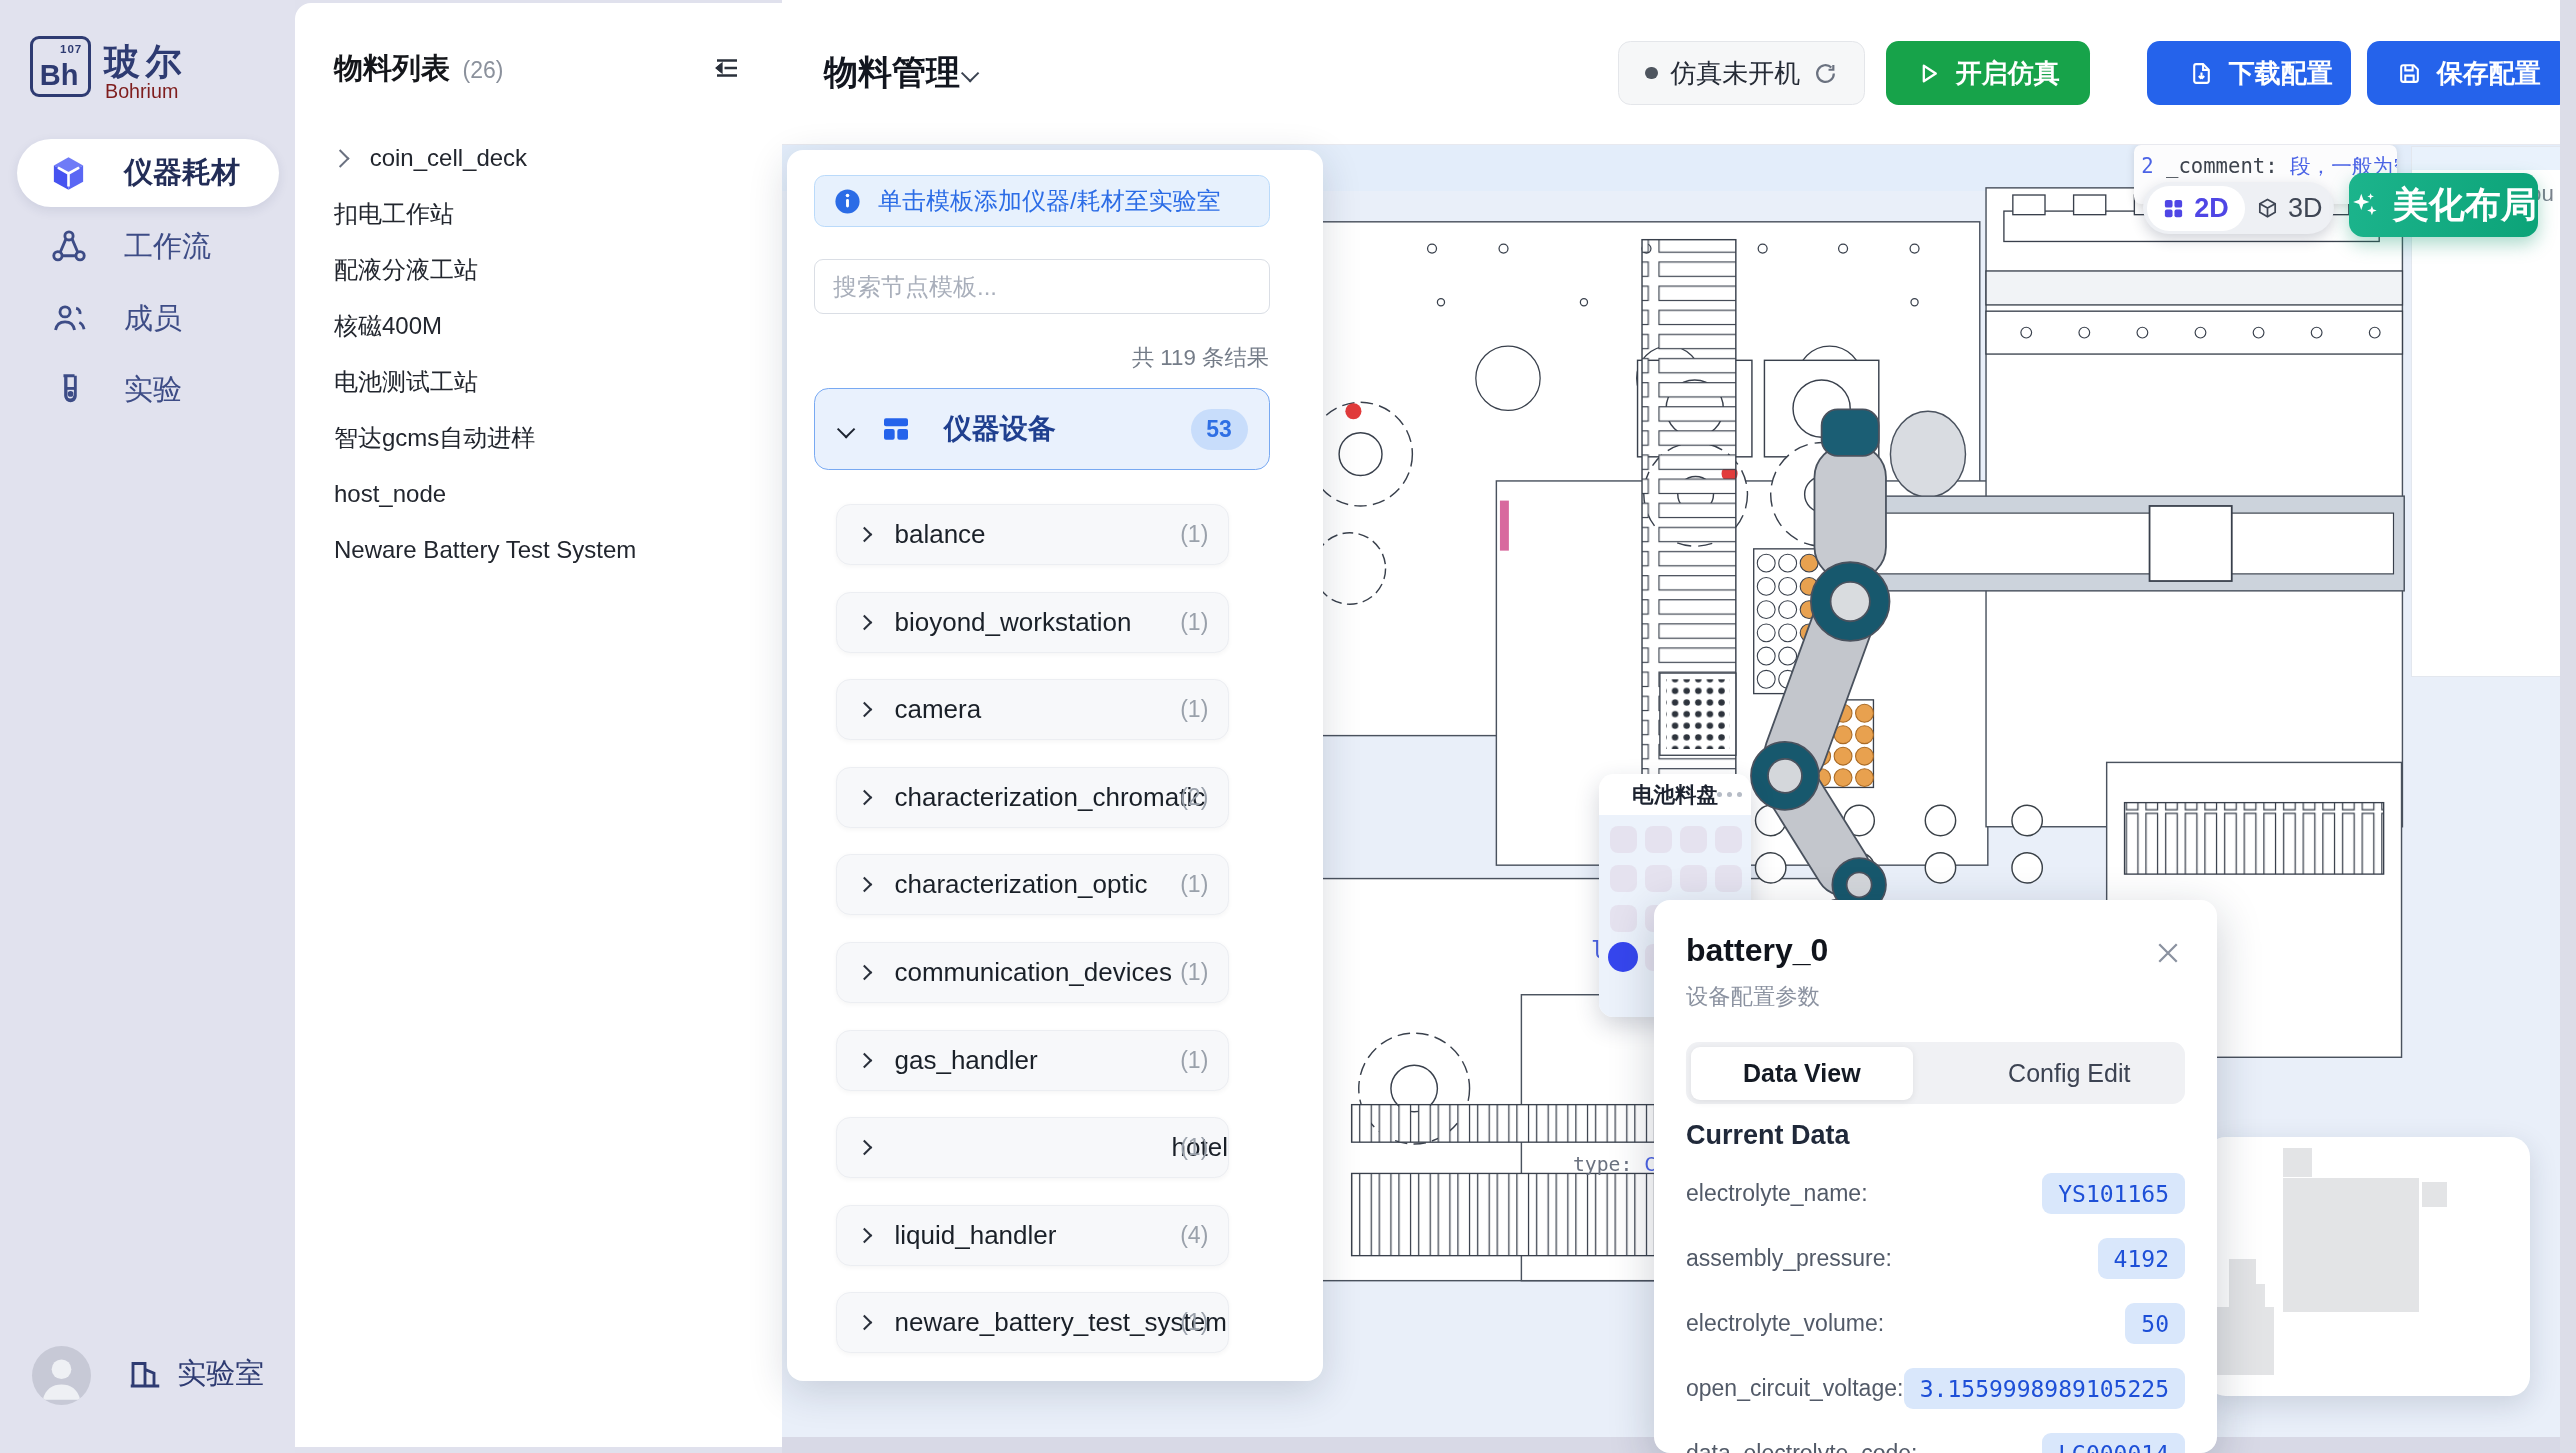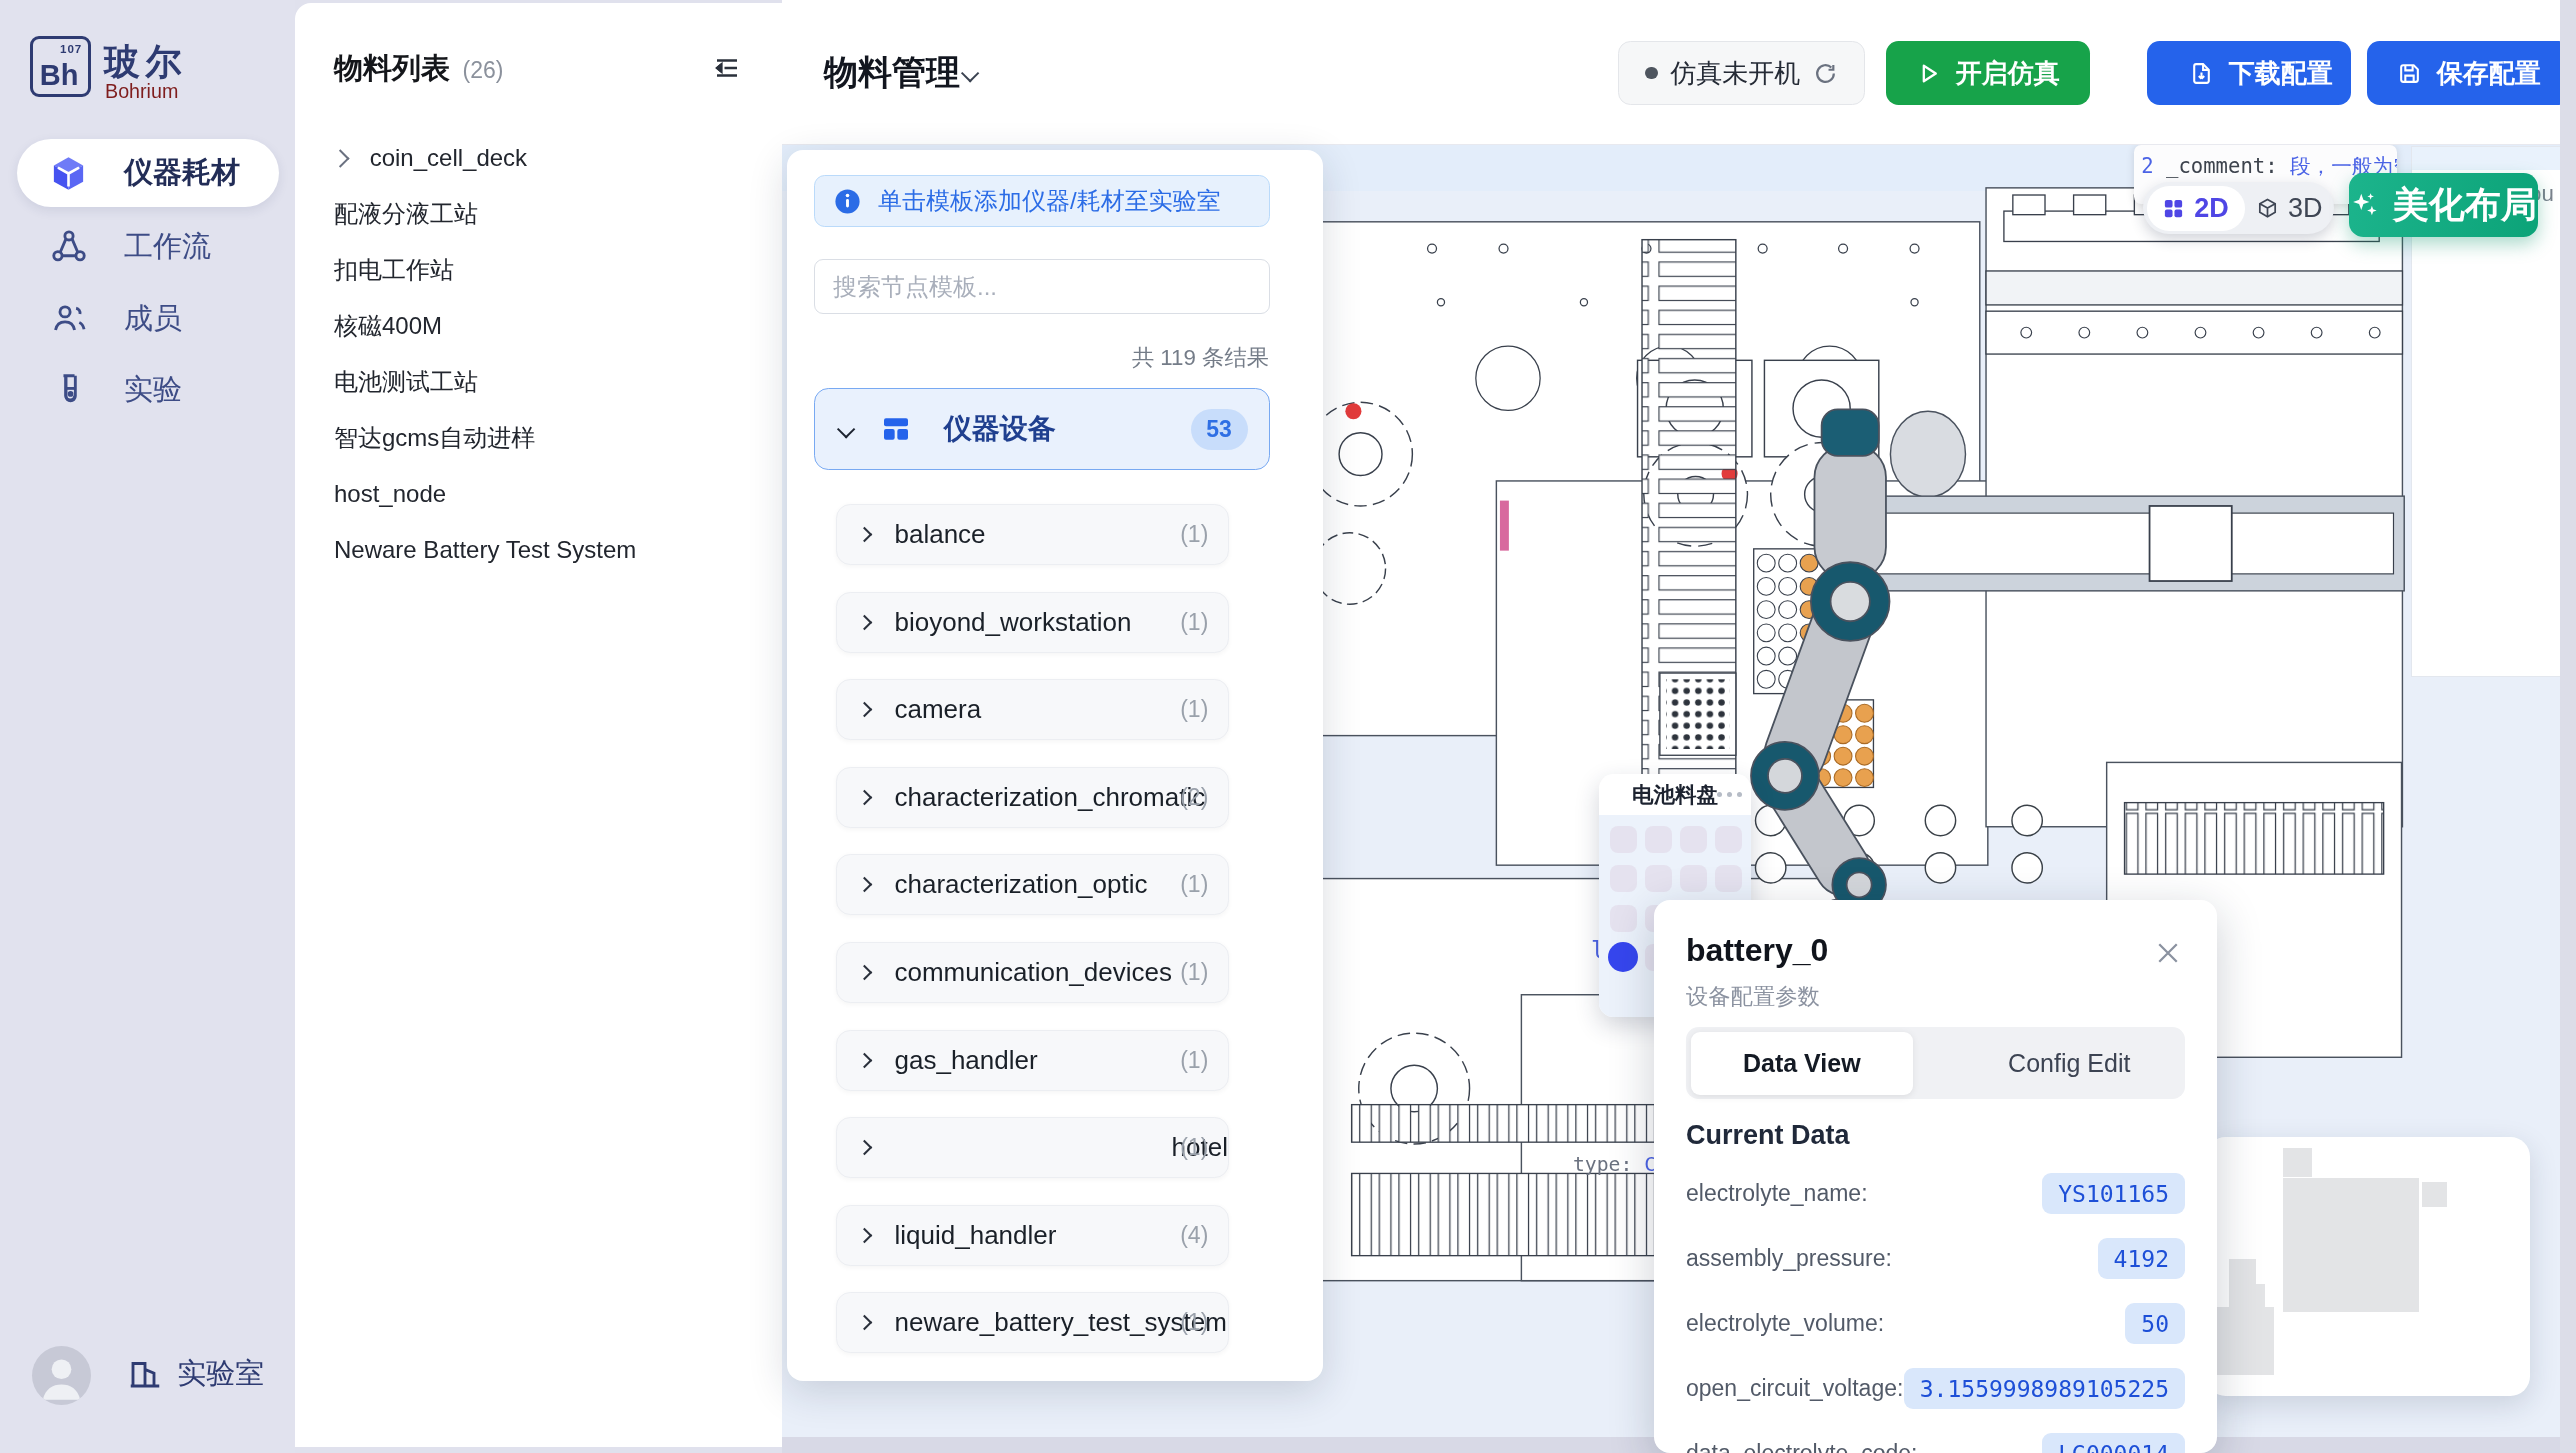--- a/index.html
+++ b/index.html
@@ -118,21 +118,21 @@
              display:grid;grid-template-columns:repeat(4,27px);grid-auto-rows:27px;gap:12.5px 8px;}
   .cell{width:27px;height:27px;border-radius:8px;background:#e5e2ef;}
   .cell.sel{width:30px;height:30px;margin:-1.8px;border-radius:50%;background:#3646ee;}
 
   
   #popup{left:1654px;top:900px;width:563px;height:553px;background:#fff;border-radius:16px;
          box-shadow:0 12.5px 45px rgba(25,35,60,.22);z-index:9;overflow:hidden;}
   .p-title{position:absolute;left:32px;top:32px;font-size:32px;font-weight:700;color:#10141c;}
   .p-close{position:absolute;right:34px;top:38px;width:30px;height:30px;cursor:pointer;}
   .p-sub{position:absolute;left:32px;top:82px;font-size:22.3px;color:#8b92a0;}
-  .tabs{position:absolute;left:32px;top:127px;width:499px;height:72px;background:#f0f1f4;border-radius:12.5px;
+  .tabs{position:absolute;left:32px;top:142px;width:499px;height:62px;background:#f0f1f4;border-radius:12.5px;
         display:flex;padding:4.5px;box-sizing:border-box;gap:45px;}
   .tab{flex:1;display:flex;align-items:center;justify-content:center;font-size:25px;color:#3c4352;cursor:pointer;}
   .tab.active{background:#fff;border-radius:9px;font-weight:700;color:#141a24;box-shadow:0 1.8px 7.2px rgba(0,0,0,.08);}
   .p-section{position:absolute;left:32px;top:220px;font-size:27px;font-weight:700;color:#20293a;}
   #data-rows{position:absolute;left:32px;top:261px;width:499px;}
   .p-row{position:relative;height:65px;display:flex;align-items:center;}
   .p-label{font-size:23px;color:#525a68;}
   .p-pill{position:absolute;right:0;background:#d9e7fb;border-radius:9px;padding:7.2px 16px;
           font-family:"DejaVu Sans Mono",monospace;font-size:23px;color:#1d4fd7;}
 
@@ -231,24 +231,24 @@
         <path d="M4 6h16M10 12h10M4 18h16M7.5 9.2L4.2 12l3.3 2.8z"></path>
         <path d="M7.5 9.2L4.2 12l3.3 2.8" fill="#2a303b"></path>
       </svg>
     </span>
     <div id="material-list">
         <div class="m-row expandable">
           <span class="chev right"></span>
           <span class="m-label">coin_cell_deck</span>
         </div>
         <div class="m-row">
+          <span class="m-label">扣电工作站</span>
+        </div>
+        <div class="m-row">
           <span class="m-label">配液分液工站</span>
-        </div>
-        <div class="m-row">
-          <span class="m-label">扣电工作站</span>
         </div>
         <div class="m-row">
           <span class="m-label">核磁400M</span>
         </div>
         <div class="m-row">
           <span class="m-label">电池测试工站</span>
         </div>
         <div class="m-row">
           <span class="m-label">智达gcms自动进样</span>
         </div>

